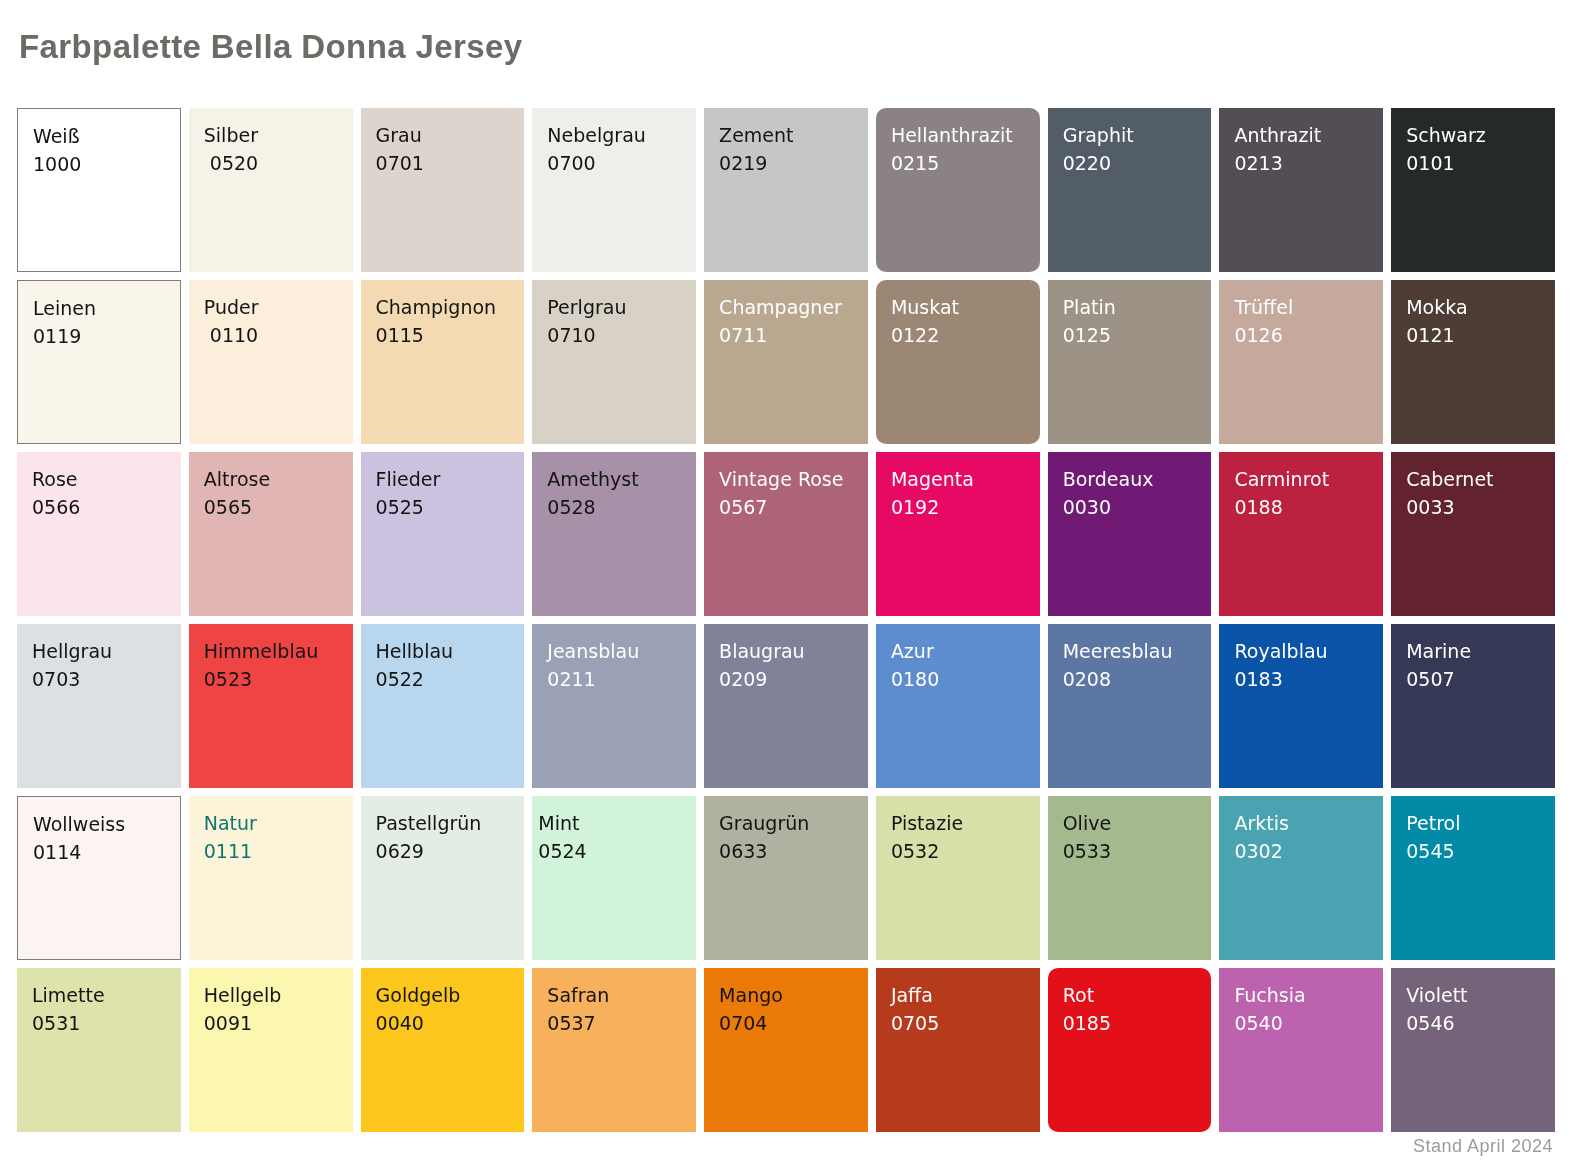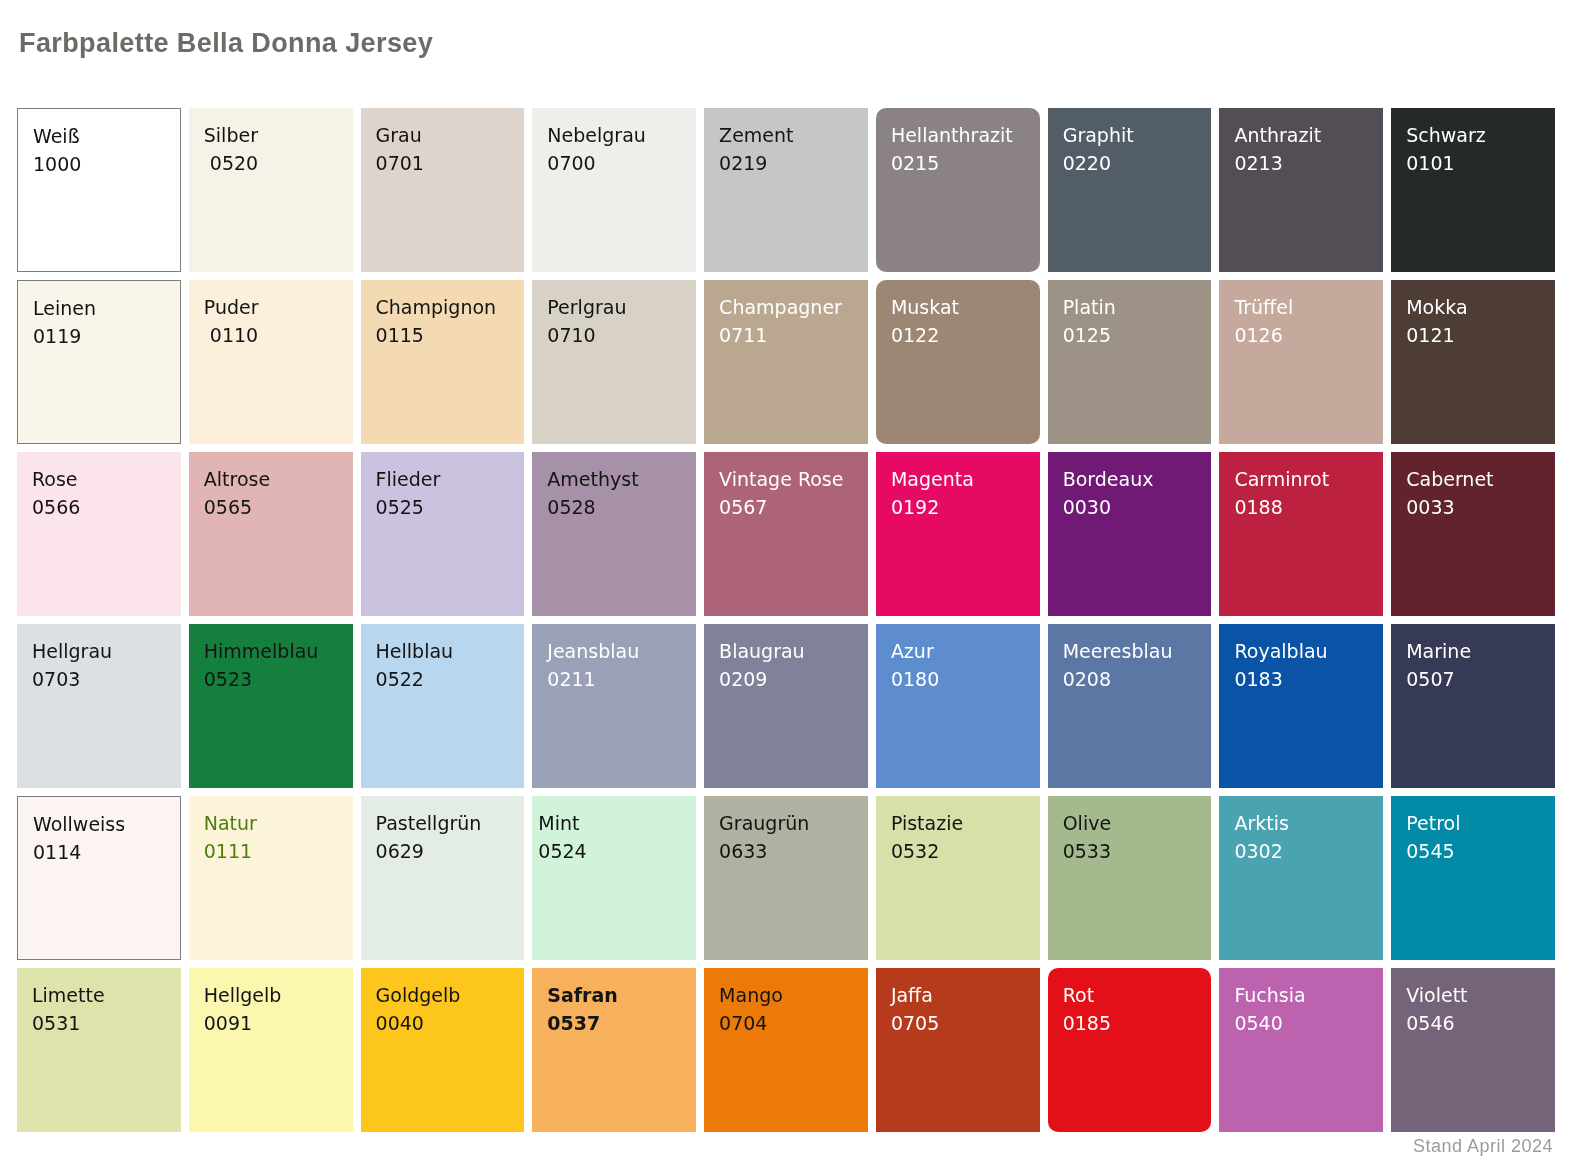--- a/index.html
+++ b/index.html
@@ -15,21 +15,21 @@
     position: relative;
     width: 1572px;
     height: 1170px;
     background: #ffffff;
   }
   .page-title {
     position: absolute;
     left: 19px;
     top: 28px;
     font-family: "Liberation Sans", sans-serif;
-    font-size: 27px;
+    font-size: 33px;
     font-weight: bold;
     letter-spacing: 0.4px;
     color: #6e6a66;
     margin: 0;
   }
   .palette-grid {
     position: absolute;
     left: 17px;
     top: 108px;
     width: 1538px;
@@ -176,21 +176,21 @@
         <div class="swatch-code">0188</div>
       </div>
       <div class="swatch" style="background: rgb(98, 35, 47); color: rgb(255, 255, 255);">
         <div class="swatch-name">Cabernet</div>
         <div class="swatch-code">0033</div>
       </div>
       <div class="swatch" style="background: rgb(220, 224, 227); color: rgb(20, 20, 20);">
         <div class="swatch-name">Hellgrau</div>
         <div class="swatch-code">0703</div>
       </div>
-      <div class="swatch" style="background: #15803d; color: rgb(20, 20, 20);">
+      <div class="swatch" style="background: #ef4444; color: rgb(20, 20, 20);">
         <div class="swatch-name">Himmelblau</div>
         <div class="swatch-code">0523</div>
       </div>
       <div class="swatch" style="background: rgb(184, 215, 239); color: rgb(20, 20, 20);">
         <div class="swatch-name">Hellblau</div>
         <div class="swatch-code">0522</div>
       </div>
       <div class="swatch" style="background: rgb(154, 160, 181); color: rgb(255, 255, 255);">
         <div class="swatch-name">Jeansblau</div>
         <div class="swatch-code">0211</div>
@@ -212,21 +212,21 @@
         <div class="swatch-code">0183</div>
       </div>
       <div class="swatch" style="background: rgb(54, 58, 87); color: rgb(255, 255, 255);">
         <div class="swatch-name">Marine</div>
         <div class="swatch-code">0507</div>
       </div>
       <div class="swatch bordered" style="background: rgb(252, 244, 243); color: rgb(20, 20, 20);">
         <div class="swatch-name">Wollweiss</div>
         <div class="swatch-code">0114</div>
       </div>
-      <div class="swatch" style="background: rgb(251, 244, 217); color: #4d7c0f;">
+      <div class="swatch" style="background: rgb(251, 244, 217); color: #0f766e;">
         <div class="swatch-name">Natur</div>
         <div class="swatch-code">0111</div>
       </div>
       <div class="swatch" style="background: rgb(227, 237, 229); color: rgb(20, 20, 20);">
         <div class="swatch-name">Pastellgrün</div>
         <div class="swatch-code">0629</div>
       </div>
       <div class="swatch" style="background: rgb(209, 243, 217); color: rgb(20, 20, 20); padding-left: 6px;">
         <div class="swatch-name">Mint</div>
         <div class="swatch-code">0524</div>
@@ -256,21 +256,21 @@
         <div class="swatch-code">0531</div>
       </div>
       <div class="swatch" style="background: rgb(251, 247, 175); color: rgb(20, 20, 20);">
         <div class="swatch-name">Hellgelb</div>
         <div class="swatch-code">0091</div>
       </div>
       <div class="swatch" style="background: rgb(252, 198, 29); color: rgb(20, 20, 20);">
         <div class="swatch-name">Goldgelb</div>
         <div class="swatch-code">0040</div>
       </div>
-      <div class="swatch" style="background: rgb(247, 177, 92); color: rgb(20, 20, 20); font-weight: bold;">
+      <div class="swatch" style="background: rgb(247, 177, 92); color: rgb(20, 20, 20);">
         <div class="swatch-name">Safran</div>
         <div class="swatch-code">0537</div>
       </div>
       <div class="swatch" style="background: rgb(236, 122, 8); color: rgb(20, 20, 20);">
         <div class="swatch-name">Mango</div>
         <div class="swatch-code">0704</div>
       </div>
       <div class="swatch" style="background: rgb(181, 59, 28); color: rgb(255, 255, 255);">
         <div class="swatch-name">Jaffa</div>
         <div class="swatch-code">0705</div>

